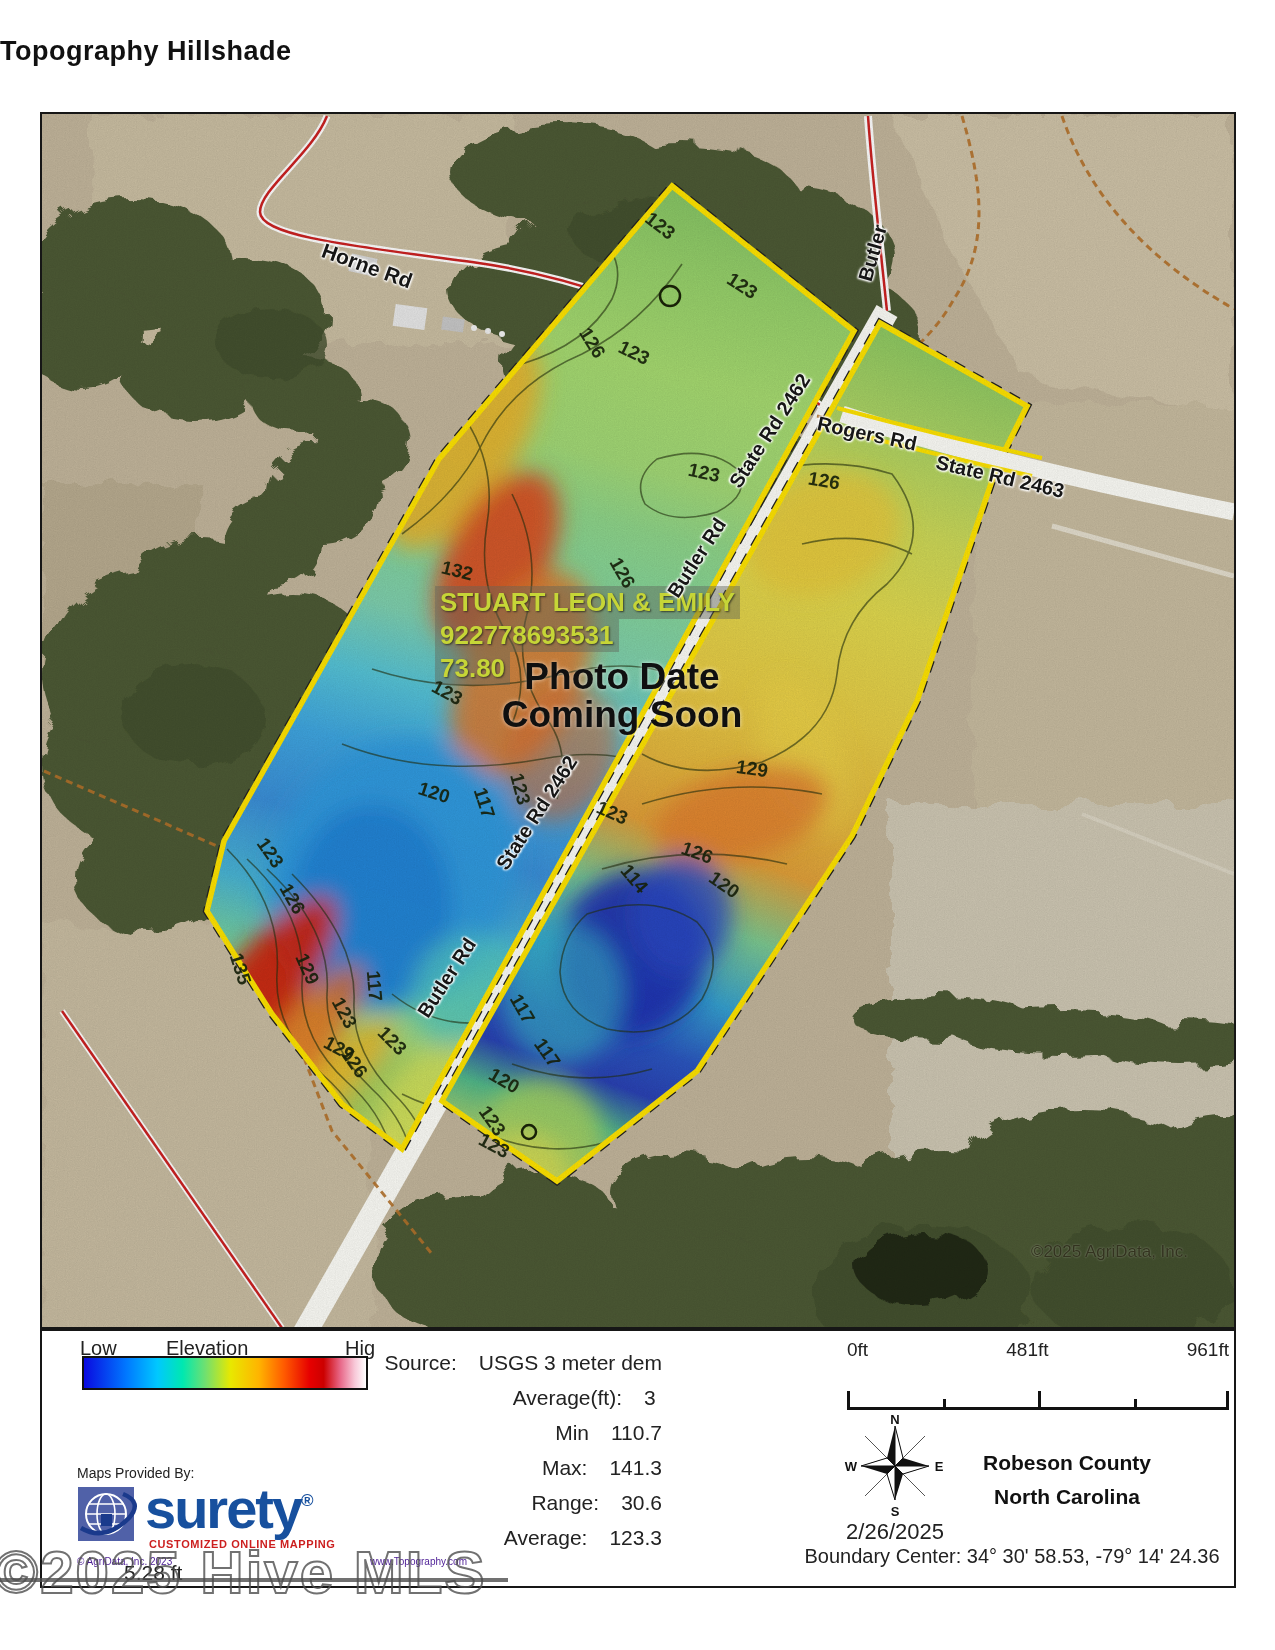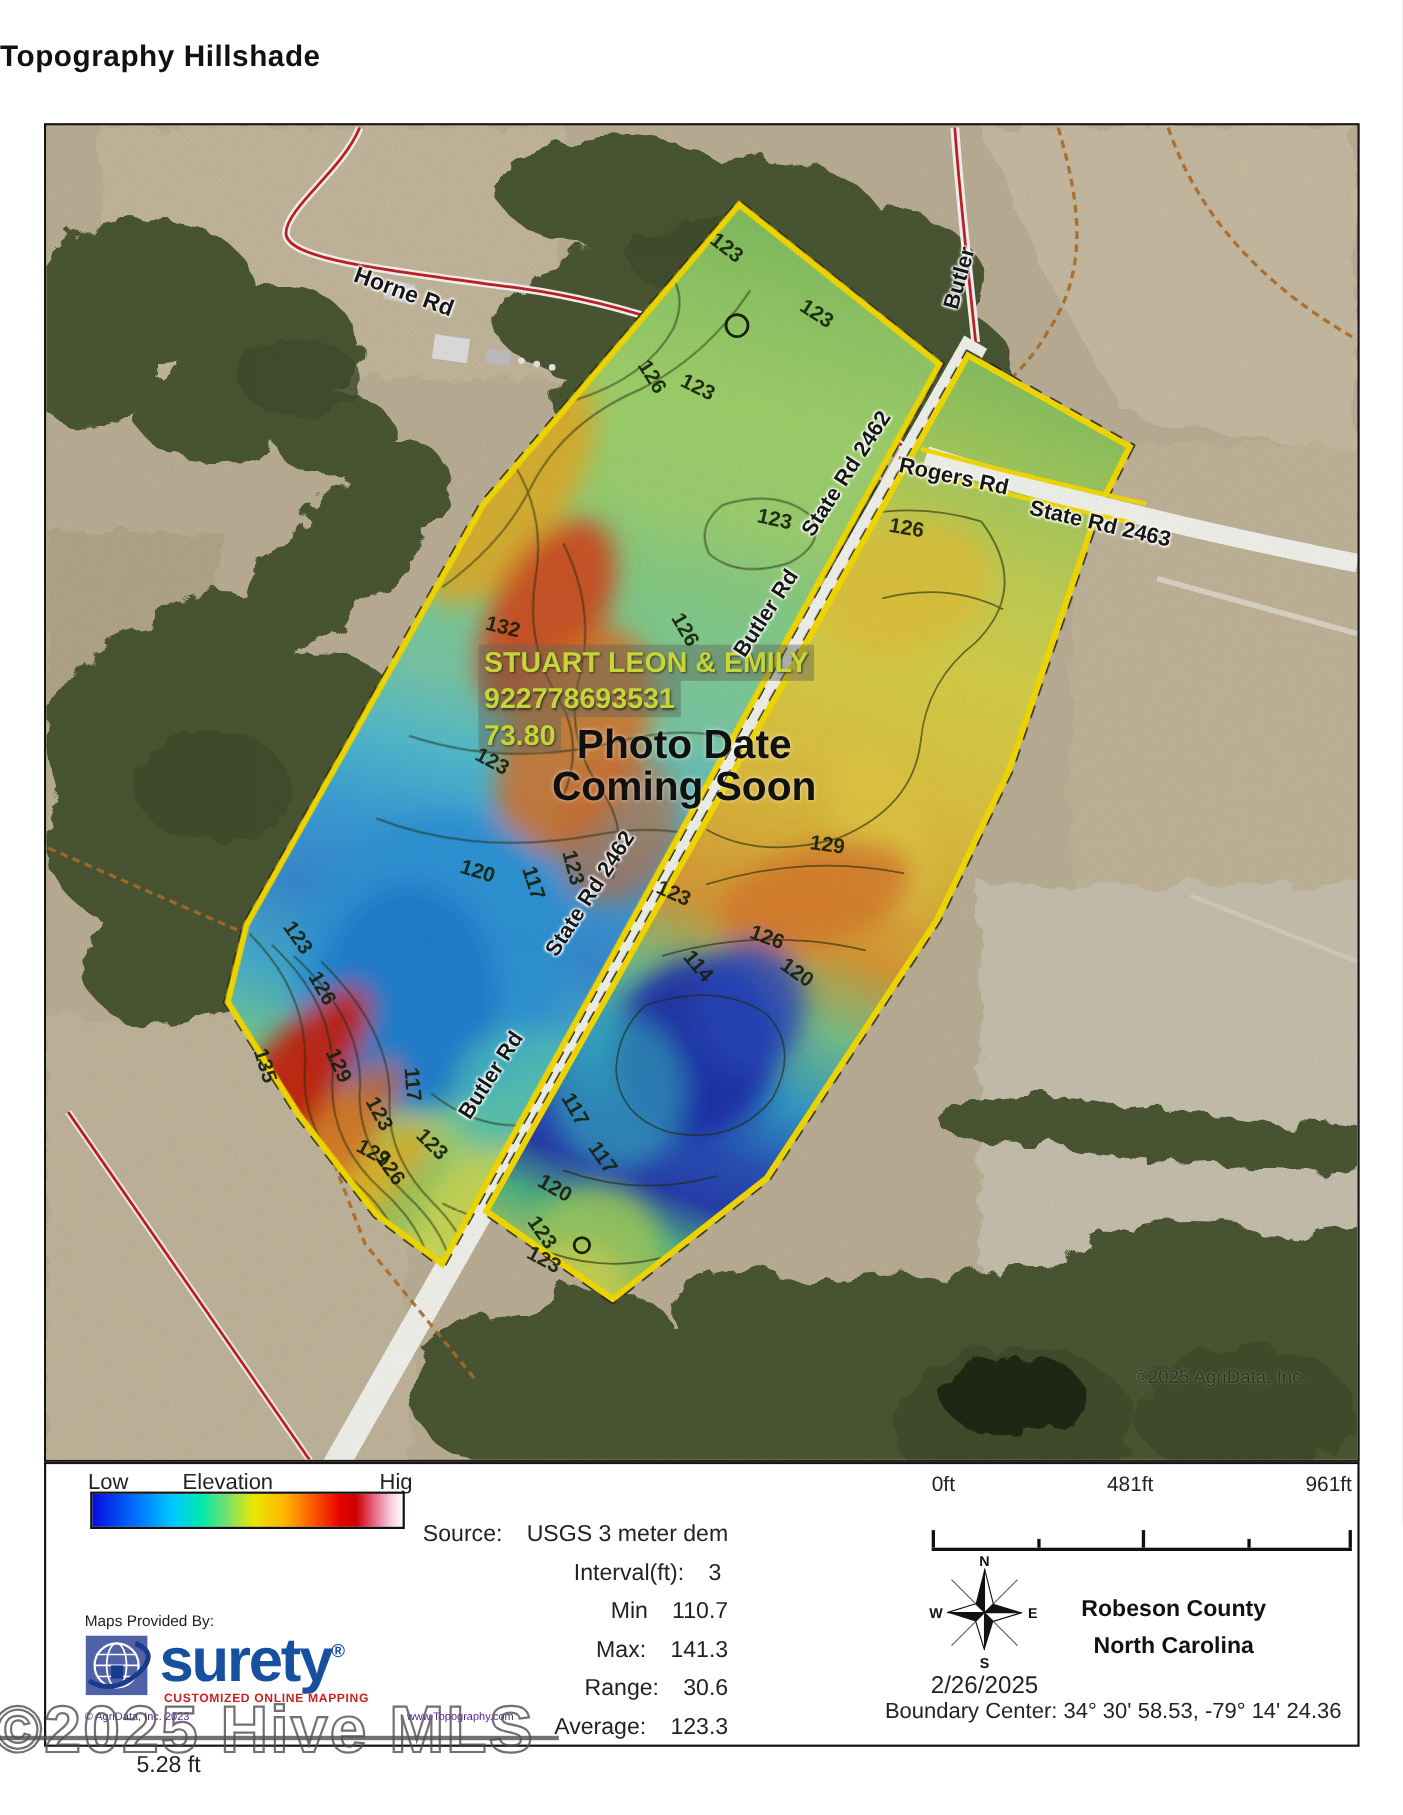--- a/index.html
+++ b/index.html
@@ -15,21 +15,21 @@
   .clabel{position:absolute;font-weight:bold;font-size:19px;color:#16200a;white-space:nowrap;opacity:.92;}
   #owner-label{left:393px;top:472px;line-height:33px;font-size:26px;font-weight:bold;color:#c6d537;
                text-shadow:1px 1px 2px rgba(40,40,30,.8);}
   #owner-label span{background:rgba(95,100,88,.45);padding:0 5px;display:inline-block;}
   #photo-notice{left:400px;top:544px;width:360px;text-align:center;font-size:37px;line-height:38px;
                 font-weight:bold;color:#101010;text-shadow:0 0 4px rgba(255,255,255,.65);}
   #map-credit{right:46px;top:1128px;font-size:17px;color:#33331f;text-shadow:0 0 2px rgba(255,255,255,.4);}
   #legend-box{left:40px;top:1329px;width:1192px;height:255px;border:2px solid #161616;background:#fff;}
   .leg-label{position:absolute;font-size:20px;color:#222;}
   #elevation-gradient{position:absolute;left:40px;top:25px;width:282px;height:30px;border:2px solid #111;}
-  #stats-list{position:absolute;left:60px;top:20px;width:560px;margin-top:32px;}
+  #stats-list{position:absolute;left:60px;top:20px;width:560px;}
   .stat-row{display:flex;margin-bottom:11px;font-size:21px;color:#222;}
   .stat-label{width:520px;text-align:right;}
   .stat-value{padding-left:22px;white-space:nowrap;}
   #scale-wrap{position:absolute;left:805px;top:8px;width:382px;height:70px;}
   #scale-labels{position:absolute;left:0;top:0;width:100%;display:flex;justify-content:space-between;font-size:19px;color:#222;}
   #scale-bar{position:absolute;left:0;top:52px;width:100%;height:16px;border-bottom:3px solid #111;}
   .tick{position:absolute;bottom:0;width:3px;background:#111;}
   #compass{position:absolute;left:800px;top:82px;width:106px;height:106px;}
   #compass-date{position:absolute;left:788px;top:188px;width:130px;text-align:center;font-size:22px;color:#222;}
   #county-name{position:absolute;left:920px;top:120px;width:210px;text-align:center;font-size:21px;font-weight:bold;}
@@ -358,21 +358,21 @@
         <span>www.Topography.com</span>
       </div>
     </div>
 
     <div id="stats-list">
         <div class="stat-row">
           <span class="stat-label">Source:</span>
           <span class="stat-value">USGS 3 meter dem</span>
         </div>
         <div class="stat-row">
-          <span class="stat-label">Interval(ft):</span>
+          <span class="stat-label">Average(ft):</span>
           <span class="stat-value">3</span>
         </div>
         <div class="stat-row">
           <span class="stat-label">Min</span>
           <span class="stat-value">110.7</span>
         </div>
         <div class="stat-row">
           <span class="stat-label">Max:</span>
           <span class="stat-value">141.3</span>
         </div>

